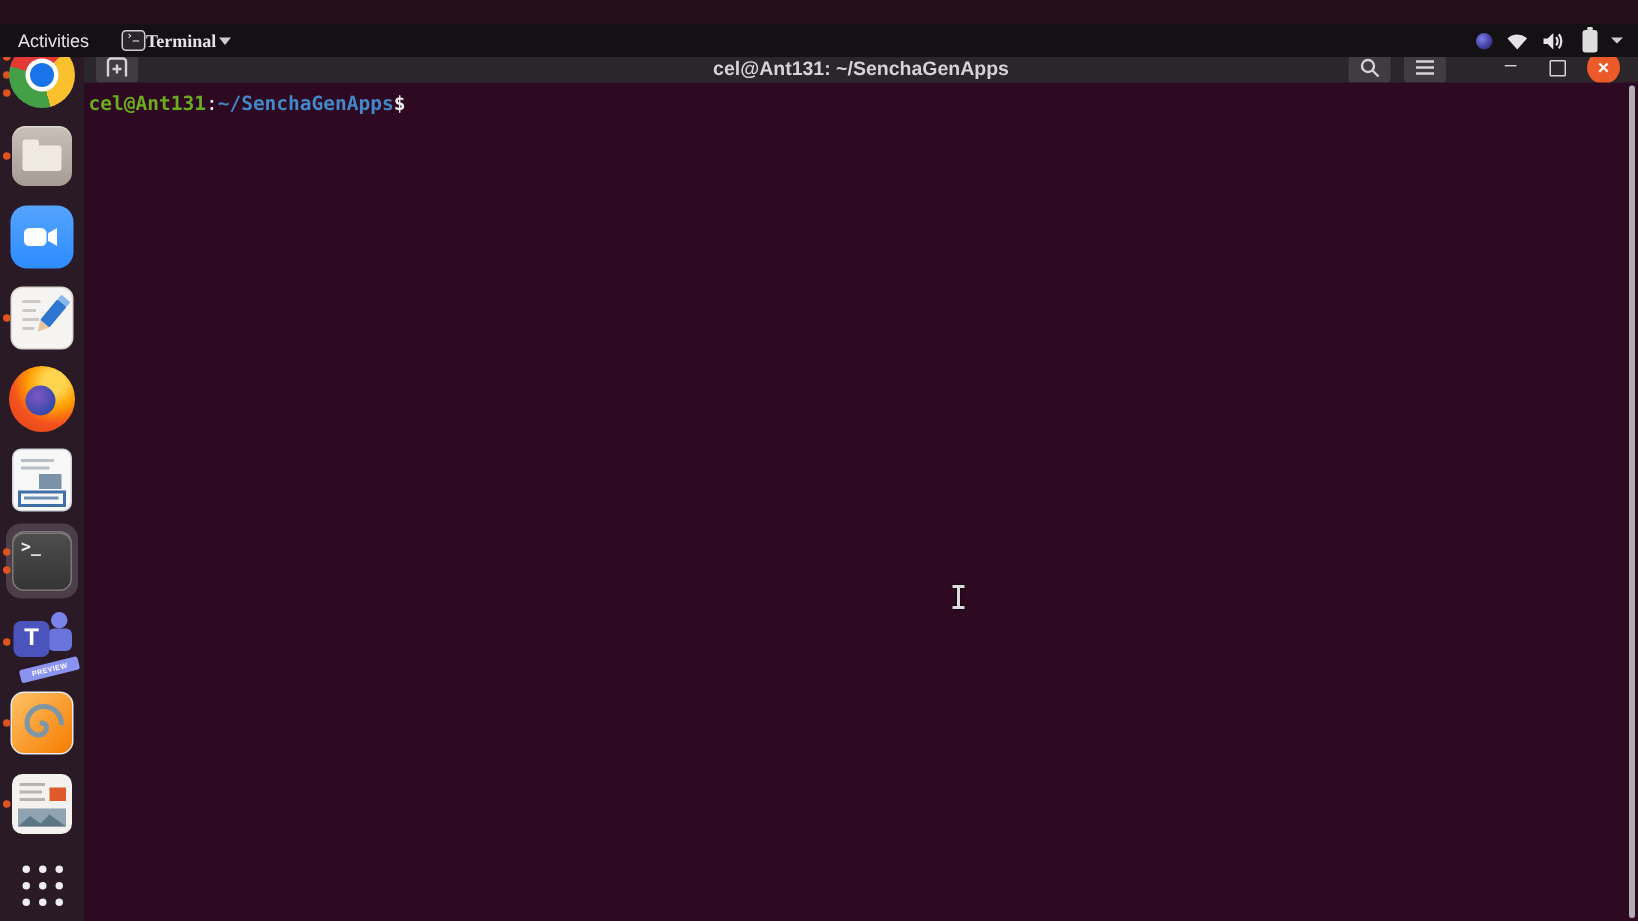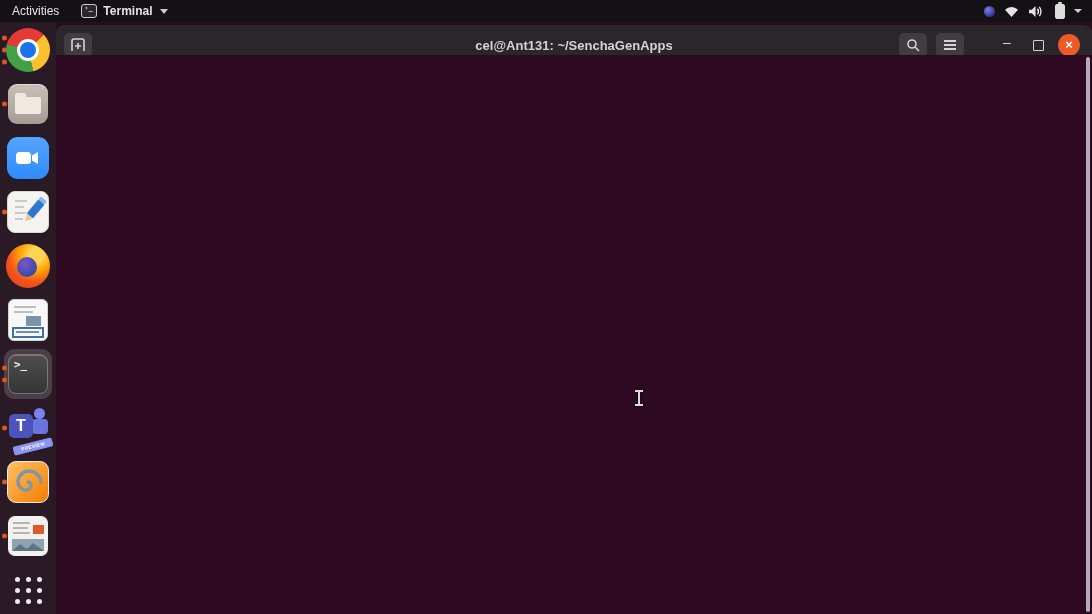--- a/index.html
+++ b/index.html
@@ -5,27 +5,27 @@
   html,body{margin:0;padding:0;}
   body{
     width:1092px;height:614px;position:relative;overflow:hidden;
     background:#241018;
     font-family:"Liberation Sans", sans-serif;
     -webkit-font-smoothing:antialiased;
   }
 
   
   .topbar{
-    position:absolute;left:0;top:0;width:1092px;height:22px;
+    position:absolute;left:0;top:16px;width:1092px;height:22px;
     background:#141114;color:#e6e3e6;font-size:12px;
     display:flex;align-items:center;z-index:30;
   }
   .topbar-left{display:flex;align-items:center;height:100%;}
   .activities{padding:0 12px;height:100%;display:flex;align-items:center;cursor:default;}
-  .appmenu{display:flex;align-items:center;gap:6px;padding:0 10px;height:100%;font-weight:700;}
+  .appmenu{display:flex;align-items:center;gap:0;padding:0 10px;height:100%;font-weight:700;font-family:Liberation Serif, serif;}
   .mini-term{width:14px;height:12px;border:1px solid #cfcccf;border-radius:3px;background:#2a272a;position:relative;}
   .mini-term::before{content:"›_";position:absolute;left:2px;top:-1px;font-size:7px;color:#e6e3e6;font-family:"DejaVu Sans Mono",monospace;}
   .caret{width:0;height:0;border-left:4px solid transparent;border-right:4px solid transparent;border-top:5px solid #cfcccf;margin-left:2px;}
   .clock{position:absolute;left:0;right:0;text-align:center;font-weight:700;pointer-events:none;}
   .tray{margin-left:auto;display:flex;align-items:center;gap:9px;padding-right:10px;height:100%;}
   .indicator-blob{width:11px;height:11px;border-radius:50%;
     background:radial-gradient(circle at 35% 35%, #7a7ee8, #413c9a 60%, #241f66);}
   .tray svg{display:block;}
   .battery{width:8px;height:13px;border:1px solid #ddd;border-radius:2px;background:#ddd;position:relative;margin-left:2px;}
   .battery::before{content:"";position:absolute;left:2px;top:-3px;width:4px;height:2px;background:#ddd;border-radius:1px;}
@@ -307,20 +307,21 @@
       <div class="gap24"></div>
       <div class="ctl ctl-min">–</div>
       <div class="ctl ctl-restore">
           <i></i>
         </div>
       <div class="ctl ctl-close">×</div>
     </div>
   </div>
 
   <div class="term">
+    <div class="term-line"><span class="p-user">cel@Ant131</span><span class="p-sep">:</span><span class="p-path">~/SenchaGenApps</span><span class="p-sym">$</span></div>
     <div class="scrollbar"></div>
   </div>
 </div>
 
 <div class="ibeam">
   <span class="cap t"></span>
     <span class="bar"></span>
     <span class="cap b"></span>
 </div>
 

